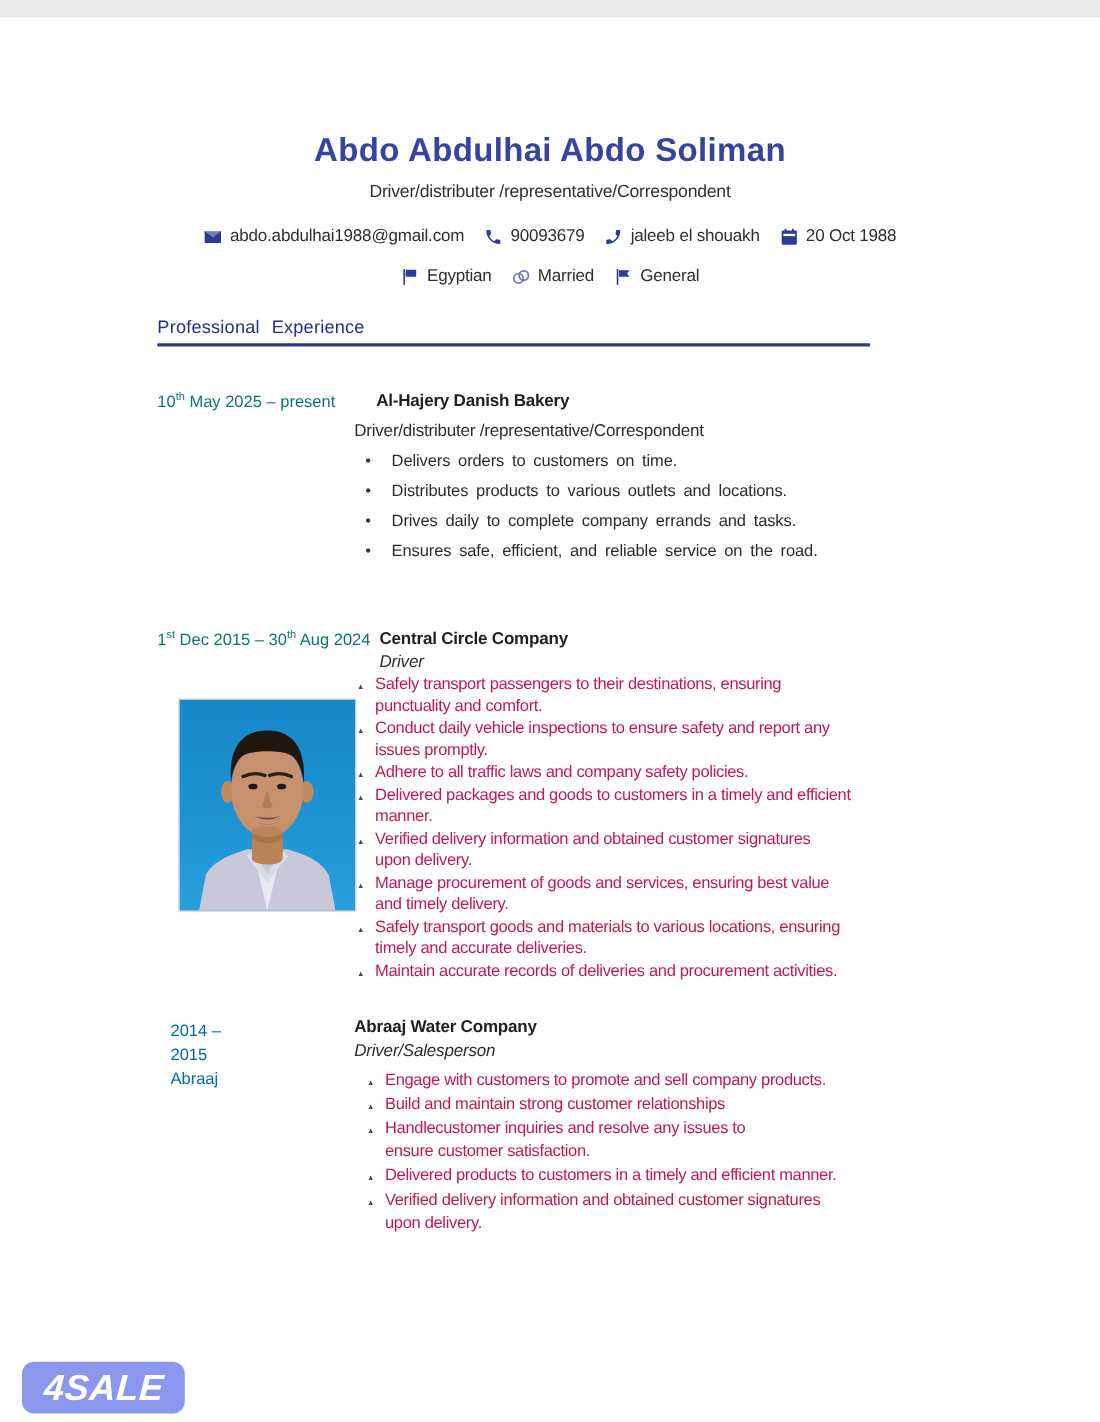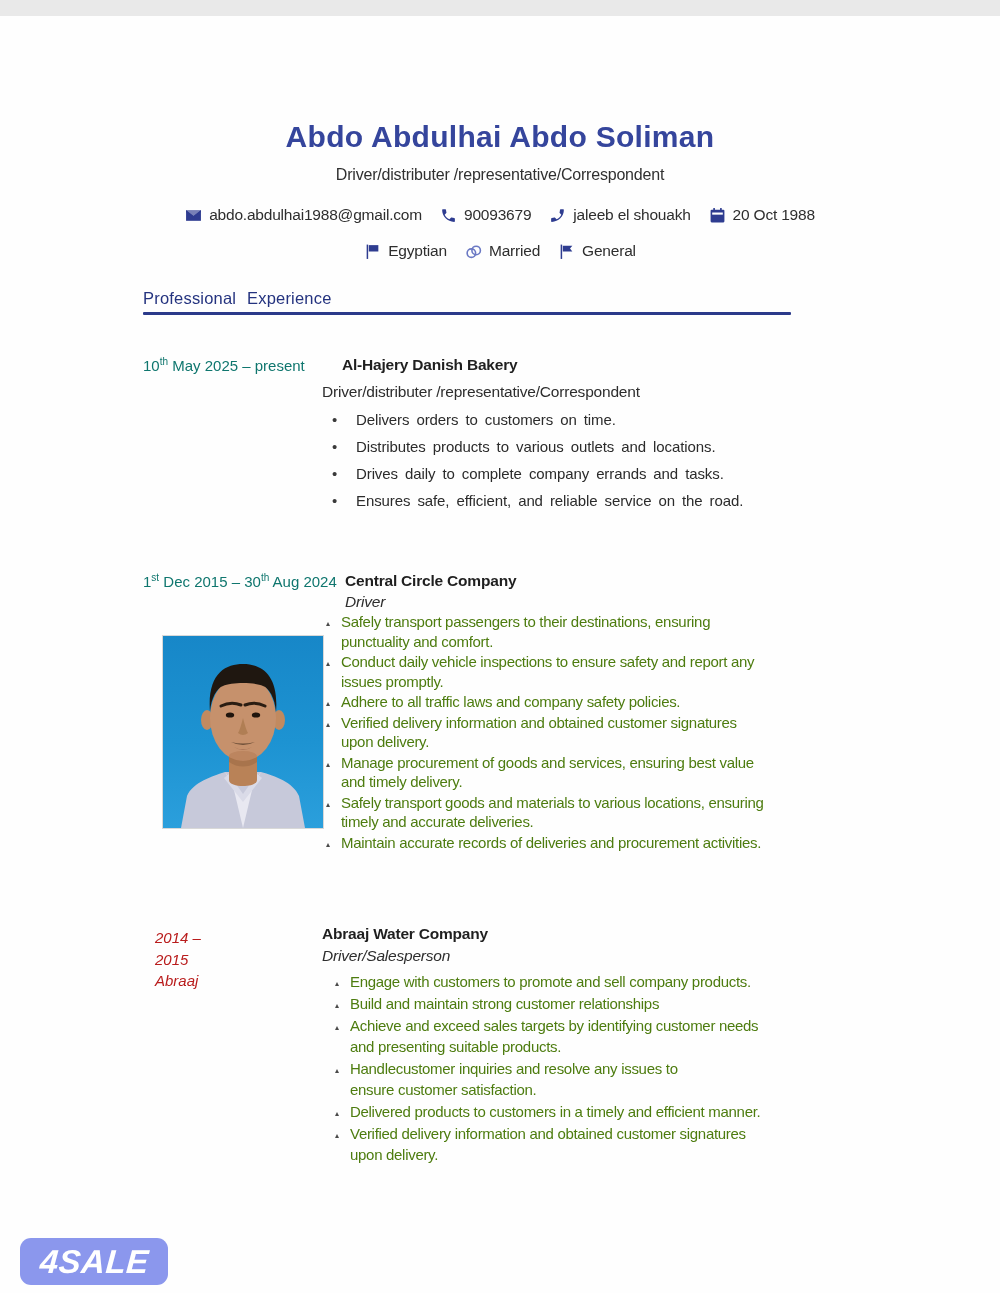--- a/index.html
+++ b/index.html
@@ -49,37 +49,37 @@
   .job-date{position:absolute;left:0;top:0;font-size:15px;white-space:nowrap;color:#0f766e;}
   .job-date sup{font-size:10px;}
   .job-company{position:absolute;font-weight:bold;font-size:15.5px;color:#1f1f1f;letter-spacing:-.2px;white-space:nowrap;}
   .job-role{position:absolute;font-size:15.5px;color:#2d2d2d;letter-spacing:-.2px;white-space:nowrap;}
   .job1 .job-company{left:199px;top:0;}
   .job1 .job-role{left:179px;top:27px;font-style:normal;}
   .job2 .job-company{left:202px;top:0;}
   .job2 .job-role{left:202px;top:21px;font-style:italic;}
   .job3 .job-company{left:179px;top:4px;}
   .job3 .job-role{left:179px;top:26px;font-style:italic;}
-  .date-lines{position:absolute;left:12px;top:6px;font-size:15px;line-height:21.5px;color:#b91c1c;font-style:italic;}
+  .date-lines{position:absolute;left:12px;top:6px;font-size:15px;line-height:21.5px;color:#0369a1;}
   
   ul.bullets{list-style:none;margin:0;padding:0;position:absolute;}
   .job1 ul.bullets{left:179px;top:54px;width:520px;}
   .job1 ul.bullets li{
     position:relative;padding-left:34px;margin-bottom:7px;
     font-size:15px;line-height:20px;word-spacing:3px;letter-spacing:-.1px;
   }
   .job1 ul.bullets li::before{
     content:"•";position:absolute;left:10px;top:0;color:#3a3a3a;
   }
   .job2 ul.bullets{left:184px;top:40px;width:470px;}
   .job3 ul.bullets{left:193px;top:50px;width:452px;}
   .job2 ul.bullets li,.job3 ul.bullets li{
     position:relative;padding-left:14px;
     font-size:15px;line-height:19.5px;letter-spacing:-.3px;
-    white-space:pre-line;margin-bottom:1px;color:#4d7c0f;
+    white-space:pre-line;margin-bottom:1px;color:#be185d;
   }
   .job3 ul.bullets li{line-height:21px;}
   .job2 ul.bullets li::before,.job3 ul.bullets li::before{
     content:"▴";position:absolute;left:-1px;top:2px;font-size:8px;color:#4a4a4a;
   }
   
   .photo{
     position:absolute;left:20px;top:64px;width:160px;height:192px;
     box-shadow:0 0 0 1px #d8d8d8;
   }
@@ -232,20 +232,22 @@
         <ellipse cx="80" cy="120" rx="14" ry="5" fill="#a97048" opacity=".35"></ellipse>
       </svg>
     </div>
 
     <ul class="bullets">
       <li>Safely transport passengers to their destinations, ensuring
 punctuality and comfort.</li>
       <li>Conduct daily vehicle inspections to ensure safety and report any
 issues promptly.</li>
       <li>Adhere to all traffic laws and company safety policies.</li>
+      <li>Delivered packages and goods to customers in a timely and efficient
+manner.</li>
       <li>Verified delivery information and obtained customer signatures
 upon delivery.</li>
       <li>Manage procurement of goods and services, ensuring best value
 and timely delivery.</li>
       <li>Safely transport goods and materials to various locations, ensuring
 timely and accurate deliveries.</li>
       <li>Maintain accurate records of deliveries and procurement activities.</li>
     </ul>
   </div>
 
@@ -253,22 +255,20 @@
     <div class="date-lines">
       <div>2014 –</div>
       <div>2015</div>
       <div>Abraaj</div>
     </div>
     <div class="job-company">Abraaj Water Company</div>
     <div class="job-role">Driver/Salesperson</div>
     <ul class="bullets">
       <li>Engage with customers to promote and sell company products.</li>
       <li>Build and maintain strong customer relationships</li>
-      <li>Achieve and exceed sales targets by identifying customer needs
-and presenting suitable products.</li>
       <li>Handlecustomer inquiries and resolve any issues to
 ensure customer satisfaction.</li>
       <li>Delivered products to customers in a timely and efficient manner.</li>
       <li>Verified delivery information and obtained customer signatures
 upon delivery.</li>
     </ul>
   </div>
 
   <div class="watermark">
     <span>4SALE</span>

